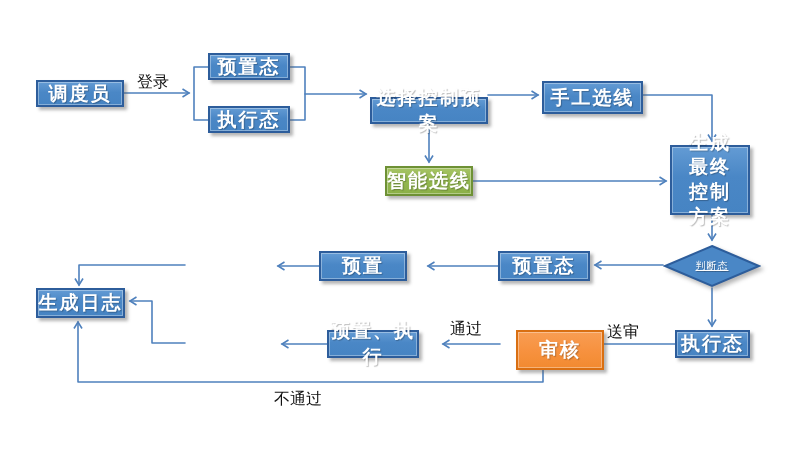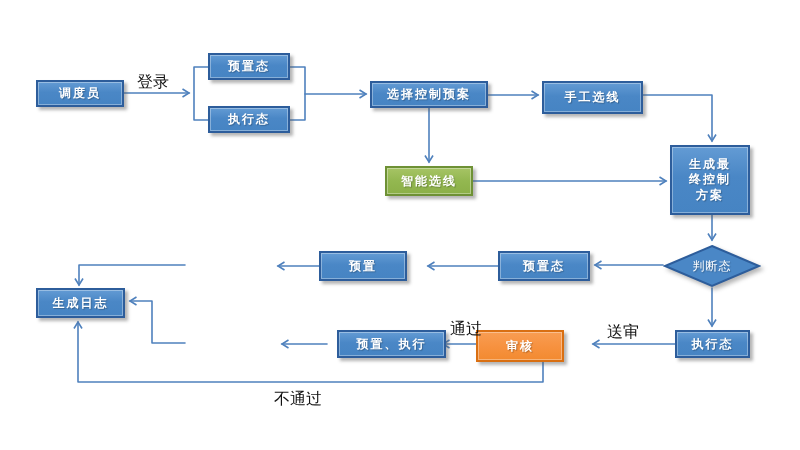--- a/index.html
+++ b/index.html
@@ -10,21 +10,21 @@
     font-family:"Liberation Sans","DejaVu Sans",sans-serif;
     overflow:hidden;
   }
   .edges{position:absolute;left:0;top:0;width:800px;height:450px;}
   .node{
     position:absolute;
     display:flex;align-items:center;justify-content:center;
     box-sizing:border-box;
     color:#ffffff;
     font-weight:bold;
-    font-size:12px;
+    font-size:19px;
     letter-spacing:2px;
     text-align:center;
     border:2px solid #2d5d9b;
     background:linear-gradient(180deg,#639bd4 0%,#4a87c6 45%,#4684c3 100%);
     box-shadow:inset 0 0 0 1px rgba(255,255,255,0.35), 3px 3px 3px rgba(90,90,90,0.45);
     text-shadow:1px 1px 1px rgba(0,0,0,0.25);
   }
   .node.green{
     border-color:#6e9135;
     background:linear-gradient(180deg,#a6c465 0%,#93b750 50%,#8bb048 100%);
@@ -33,22 +33,23 @@
   .node.orange{
     border-color:#d96f12;
     background:linear-gradient(180deg,#f89d53 0%,#f79240 50%,#f28a30 100%);
   }
   .node.big{line-height:1.3;padding:8px 13px;align-items:center;}
   .diamond-wrap{position:absolute;left:663px;top:244px;width:98px;height:44px;}
   .diamond-wrap svg{position:absolute;left:0;top:0;filter:drop-shadow(3px 3px 2px rgba(90,90,90,0.45));}
   .diamond-label{
     position:absolute;left:0;top:0;width:98px;height:44px;
     display:flex;align-items:center;justify-content:center;
-    color:#fff;font-size:12px;letter-spacing:1px;
+    color:#fff;font-size:10px;letter-spacing:1px;
     text-shadow:1px 1px 1px rgba(0,0,0,0.25);
+    text-decoration:underline;
   }
   .edge-label{
     position:absolute;
     transform:translate(-50%,-50%);
     font-family:"Liberation Serif","DejaVu Serif",serif;
     font-size:16px;color:#111111;white-space:nowrap;
   }
 </style>
 </head>
 <body>
@@ -86,21 +87,21 @@
 
   <div class="node" style="left:36px;top:80px;width:88px;height:27px">
     <span>调度员</span>
   </div>
   <div class="node" style="left:208px;top:53px;width:82px;height:27px">
     <span>预置态</span>
   </div>
   <div class="node" style="left:208px;top:106px;width:82px;height:27px">
     <span>执行态</span>
   </div>
-  <div class="node" style="left:370px;top:81px;width:118px;height:27px">
+  <div class="node" style="left:370px;top:97px;width:118px;height:27px">
     <span>选择控制预案</span>
   </div>
   <div class="node" style="left:542px;top:81px;width:101px;height:33px">
     <span>手工选线</span>
   </div>
   <div class="node green" style="left:385px;top:166px;width:88px;height:30px">
     <span>智能选线</span>
   </div>
   <div class="node big" style="left:670px;top:145px;width:80px;height:70px">
     <span>生成最终控制方案</span>
@@ -118,24 +119,24 @@
   </div>
   <div class="node" style="left:319px;top:251px;width:88px;height:30px">
     <span>预置</span>
   </div>
   <div class="node" style="left:36px;top:288px;width:89px;height:30px">
     <span>生成日志</span>
   </div>
   <div class="node" style="left:675px;top:330px;width:75px;height:28px">
     <span>执行态</span>
   </div>
-  <div class="node orange" style="left:476px;top:330px;width:88px;height:32px">
+  <div class="node orange" style="left:516px;top:330px;width:88px;height:40px">
     <span>审核</span>
   </div>
-  <div class="node" style="left:337px;top:330px;width:109px;height:28px">
+  <div class="node" style="left:327px;top:330px;width:92px;height:28px">
     <span>预置、执行</span>
   </div>
 
   <span class="edge-label" style="left:153px;top:82px">登录</span>
   <span class="edge-label" style="left:623px;top:332px">送审</span>
   <span class="edge-label" style="left:466px;top:329px">通过</span>
   <span class="edge-label" style="left:298px;top:399px">不通过</span>
 
 </div>
 

